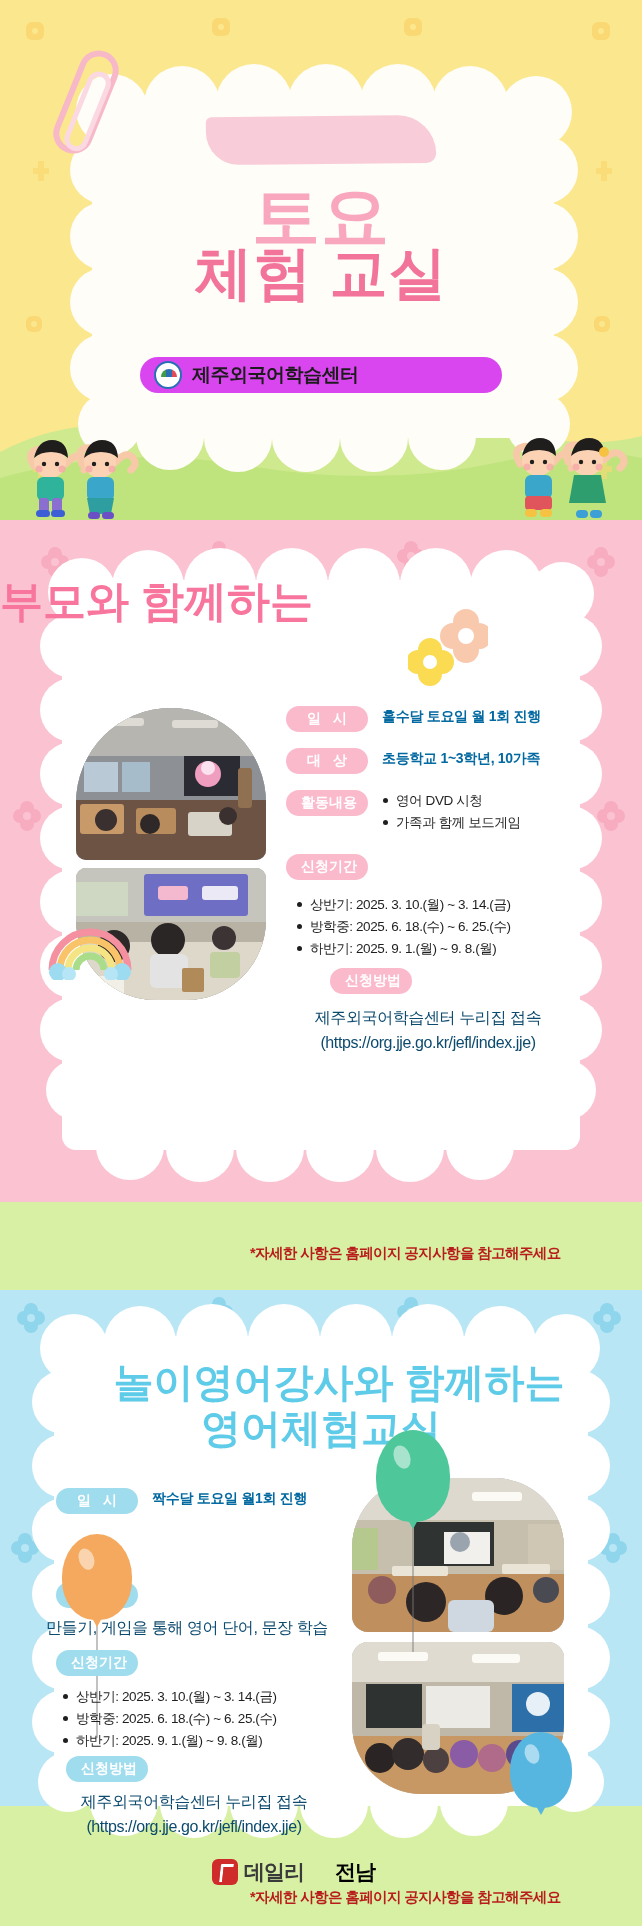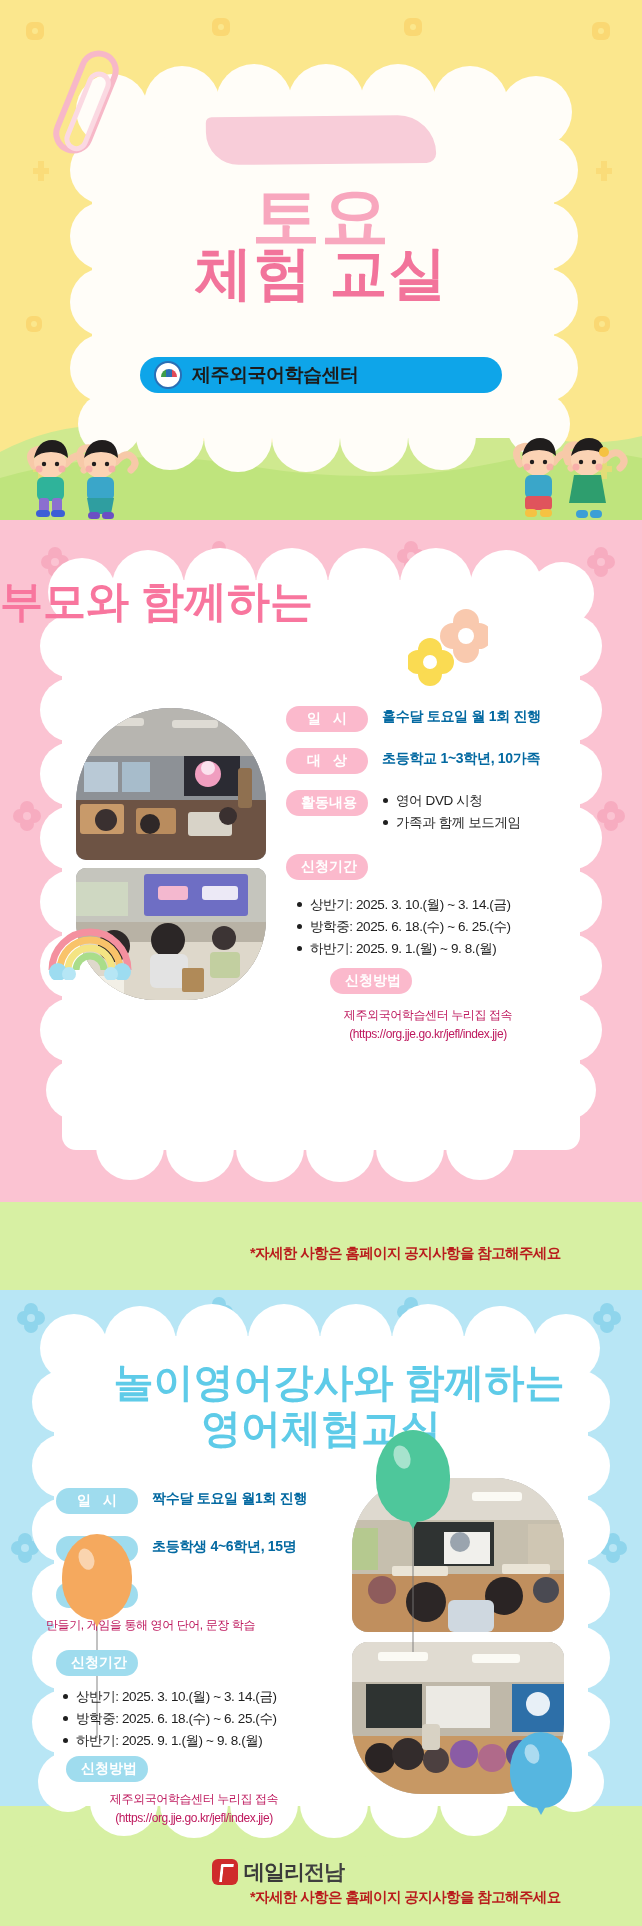--- a/index.html
+++ b/index.html
@@ -64,21 +64,21 @@
     position: absolute; z-index: 6; width: 642px; text-align: center;
     font-weight: 900; letter-spacing: 1px; line-height: 1;
   }
   .title-1 { top: 182px; font-size: 68px; color: #f8a7be; }
   .title-2 { top: 244px; font-size: 58px; color: #f2749b; }
 
   .org-badge {
     position: absolute; z-index: 6;
     left: 140px; top: 357px;
     width: 362px; height: 36px;
-    background: #0ea5e9;
+    background: #d946ef;
     border-radius: 18px;
     display: flex; align-items: center; gap: 10px;
     padding-left: 14px;
   }
   .org-emblem {
     width: 28px; height: 28px; border-radius: 50%;
     background: #ffffff;
     border: 2.5px solid #2a6fb5;
     position: relative; flex: 0 0 auto;
   }
@@ -143,21 +143,21 @@
   .bullets li {
     font-size: 13.5px; color: #1f1f1f; line-height: 1.62;
     position: relative; padding-left: 14px; letter-spacing: -0.4px;
   }
   .bullets li::before {
     content: ""; position: absolute; left: 1px; top: 8px;
     width: 5px; height: 5px; border-radius: 50%; background: #1f1f1f;
   }
   .note-block {
     position: absolute; z-index: 6;
-    font-size: 12px; color: #be185d; line-height: 1.55; letter-spacing: -0.4px;
+    font-size: 16px; color: #0c4a6e; line-height: 1.55; letter-spacing: -0.4px;
   }
   .footnote {
     position: absolute; z-index: 8;
     font-size: 14.5px; font-weight: 700; color: #b91c1c; letter-spacing: -0.6px;
   }
 
   
   .sec3 {
     position: absolute; left: 0; top: 1290px;
     width: 642px; height: 636px;
@@ -209,21 +209,21 @@
   .wm-icon::after {
     content: ""; position: absolute; left: 8px; top: 5px;
     width: 10px; height: 15px;
     border: 3px solid #ffffff;
     border-right: none; border-bottom: none;
     border-radius: 2px 0 0 0;
     transform: skewX(-6deg);
   }
   .wm-text { font-size: 21px; font-weight: 900; letter-spacing: -1px; }
   .wm-a { color: #3a3a3a; }
-  .wm-b { color: #404040; }
+  .wm-b { color: #000000; margin-left: 31px; }
 </style>
 </head>
 <body>
 
 <div class="poster">
 
   <section class="sec1">
 
     <svg width="642" height="520" style="position:absolute;left:0;top:0;z-index:1">
       <g fill="#fad873">
@@ -723,24 +723,20 @@
 
     <div class="balloon" style="left:510px;top:442px;width:62px;height:76px;background:#56b6e0;color:#56b6e0;z-index:7">
       <span class="shine"></span>
     </div>
 
     <div class="info-row" style="left:56px;top:198px">
       <span class="pill p3">일    시</span>
       <span class="info-val">짝수달 토요일 월1회 진행</span>
     </div>
 
-    <div class="info-row" style="left:56px;top:246px">
-      <span class="pill p3">대    상</span>
-      <span class="info-val">초등학생 4~6학년, 15명</span>
-    </div>
 
     <div class="info-row" style="left:56px;top:292px">
       <span class="pill p3 wide">활동내용</span>
     </div>
 
     <div class="note-block" style="left:46px;top:326px;width:310px">만들기, 게임을 통해 영어 단어, 문장 학습</div>
 
     <div class="info-row" style="left:56px;top:360px">
       <span class="pill p3 wide">신청기간</span>
     </div>

